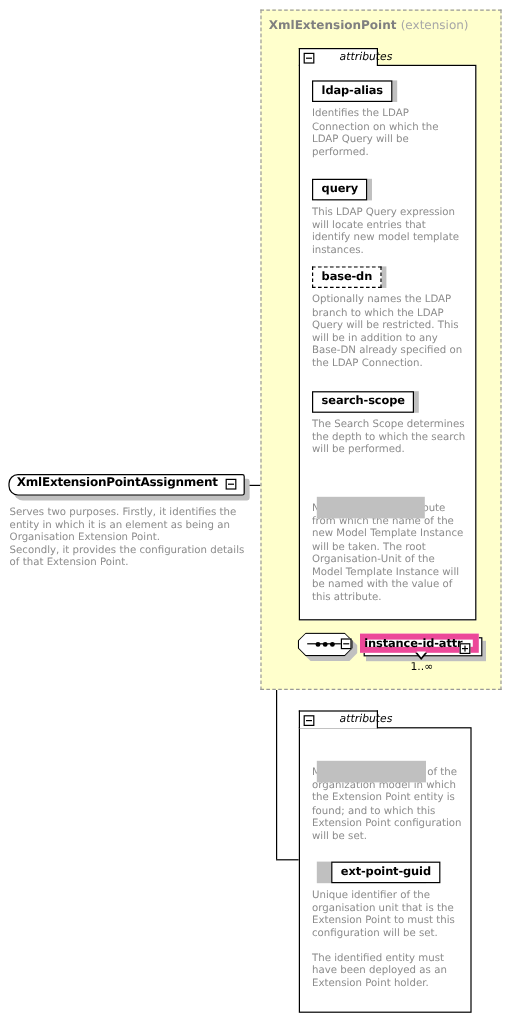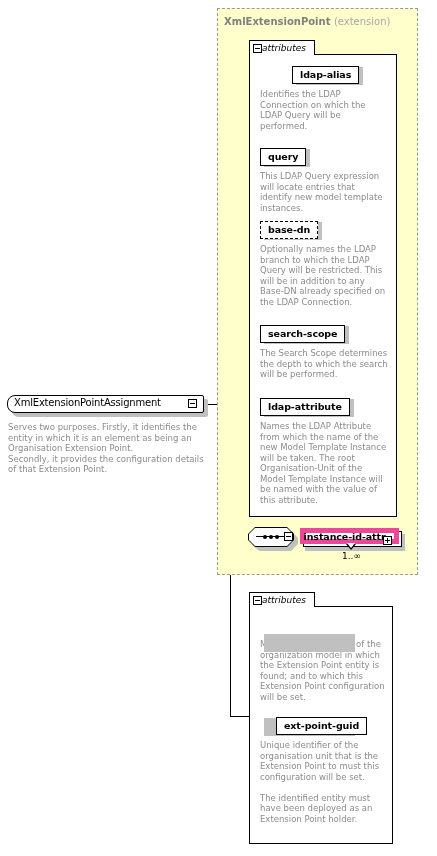--- a/index.html
+++ b/index.html
@@ -42,21 +42,21 @@
     width: 197px;
     height: 18px;
     background: #c0c0c0;
     border-radius: 8px 2px 2px 8px;
     z-index: 1;
   }
   #root-node .rlabel {
     position: absolute;
     left: 7px; top: 2px;
     font-size: 10px;
-    font-weight: normal;
+    font-weight: bold;
     color: #000;
     white-space: nowrap;
     letter-spacing: -0.2px;
     z-index: 3;
   }
   
   .toggle-box {
     position: absolute;
     width: 9px;
     height: 9px;
@@ -138,21 +138,21 @@
     box-sizing: border-box;
     display: flex;
     align-items: center;
     padding-left: 3px;
     z-index: 5;
   }
   .attr-tab .tab-label {
     font-size: 9px;
     font-style: italic;
     color: #000;
-    margin-left: 0;
+    margin-left: 21px;
     white-space: nowrap;
   }
   .tab-toggle {
     position: relative;
     width: 9px;
     height: 9px;
     border: 1px solid #000;
     background: #fff;
     box-sizing: border-box;
     flex: 0 0 auto;
@@ -324,21 +324,21 @@
 <div class="abs" id="ext-container"></div>
 <div class="abs" id="ext-title"><span>XmlExtensionPoint</span> <span class="sub">(extension)</span></div>
 
 <div class="attr-tab" style="left:249px; top:40px; width:66px;">
   <span class="tab-toggle"></span>
   <span class="tab-label">attributes</span>
 </div>
 <div class="attr-panel" style="left:249px; top:54px; width:148px; height:463px;">
 
   <div class="attr-item" style="left:10px; top:8px; width:128px;">
-    <div style="position:relative; display:inline-block;margin-left:32px;">
+    <div style="position:relative; display:inline-block;">
       <div class="attr-shadow" style="width: 67px; height: 18px;"></div>
       <div class="attr-box">ldap-alias</div>
     </div>
     <div class="attr-desc">Identifies the LDAP Connection on which the LDAP Query will be performed.</div>
   </div>
 
   <div class="attr-item" style="left:10px; top:90px; width:128px;">
     <div style="position:relative; display:inline-block;">
       <div class="attr-shadow" style="width: 46px; height: 18px;"></div>
       <div class="attr-box">query</div>
@@ -358,21 +358,20 @@
     <div style="position:relative; display:inline-block;">
       <div class="attr-shadow" style="width: 85px; height: 18px;"></div>
       <div class="attr-box">search-scope</div>
     </div>
     <div class="attr-desc">The Search Scope determines the depth to which the search will be performed.</div>
   </div>
 
   <div class="attr-item" style="left:10px; top:340px; width:128px;">
     <div style="position:relative; display:inline-block;">
       <div class="attr-shadow" style="width: 90px; height: 18px;"></div>
-      <div class="attr-box">ldap-attribute</div>
     </div>
     <div class="attr-desc">Names the LDAP Attribute from which the name of the new Model Template Instance will be taken. The root Organisation-Unit of the Model Template Instance will be named with the value of this attribute.</div>
   </div>
 
 </div>
 
 <div class="abs" id="sequence-node">
   <div class="seq-shadow"></div>
   <div class="seq-shape-outline">
     <div class="seq-inner"></div>

